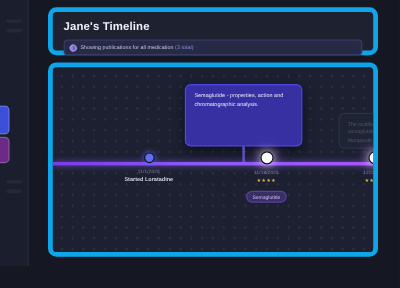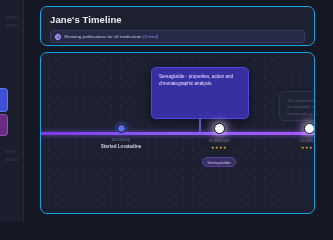--- a/index.html
+++ b/index.html
@@ -24,21 +24,21 @@
   #rail-tab-purple{ top:114px; height:22px; background:#6b2a86; }
   .rail-ghost{
     position:absolute; left:5px; width:13px; height:3px;
     border-radius:2px; background:#242939;
   }
 
   
   .panel{
     position:absolute; left:40px; right:18px;
     background:#1d2130;
-    border:1px solid #0ea5e9;
+    border:4px solid #0ea5e9;
     border-radius:7px;
   }
   #header-panel{ top:6px; height:40px; padding:7px 9px 0 9px; }
 
   #page-title{
     font-size:9.5px; font-weight:bold; letter-spacing:.1px; color:#eef0f7;
   }
 
   #info-banner{
     margin-top:5px; height:13px;

